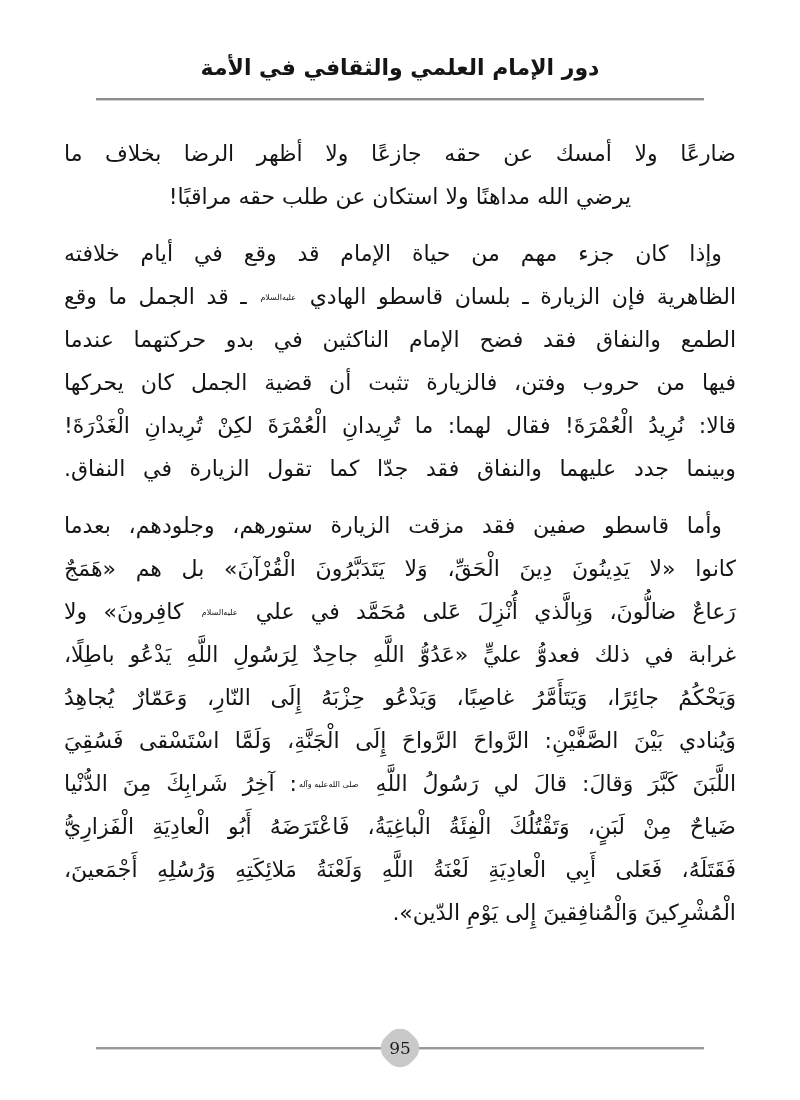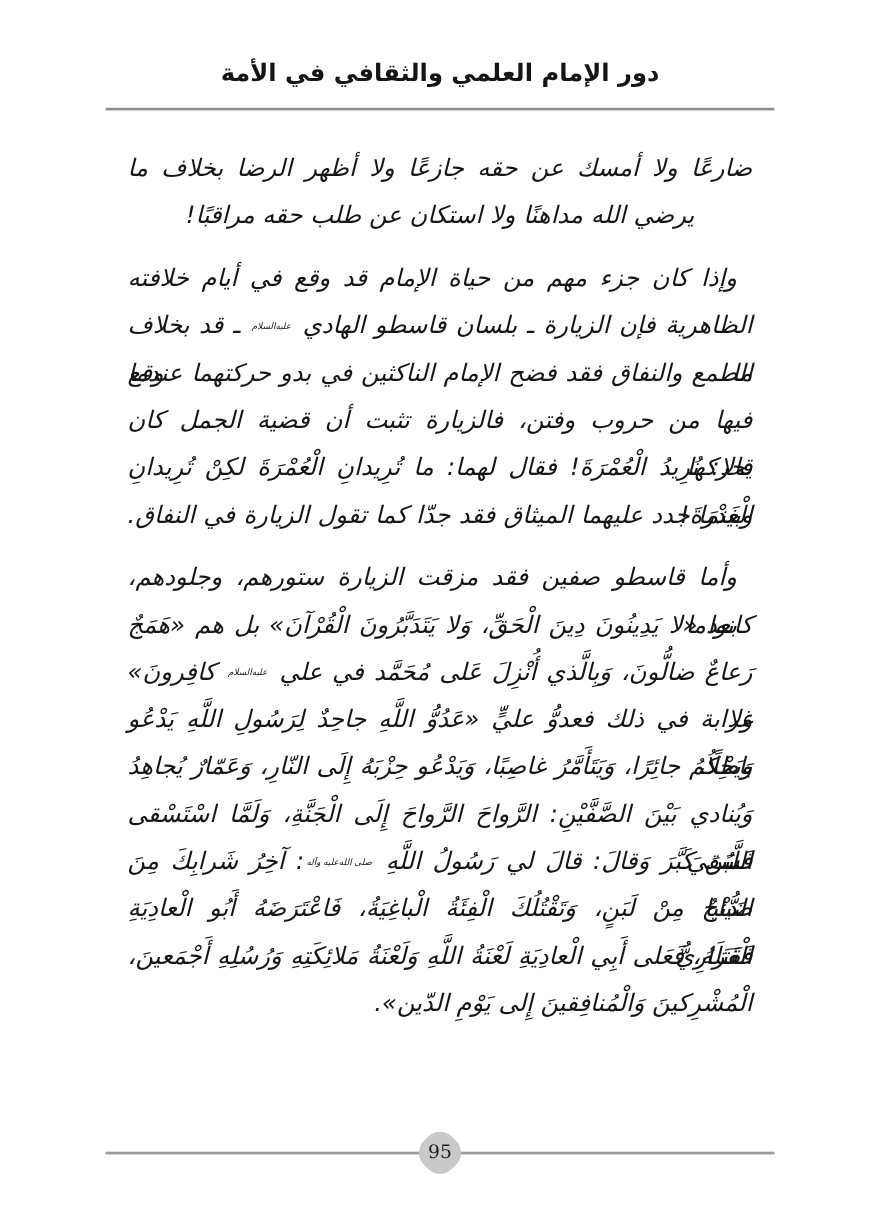--- a/index.html
+++ b/index.html
@@ -33,24 +33,23 @@
     color: var(--text-color);
   }
   .header-rule {
     margin-top: 14px;
     height: 2px;
     background: var(--rule-color);
     box-shadow: 0 1px 0 var(--rule-highlight);
   }
   
   .content {
-    margin: 0 116px;
+    margin: 0 64px;
     padding-top: 32px;
     direction: rtl;
-    font-style: italic;
   }
   .paragraph { margin-bottom: 14px; }
   .tline {
     direction: rtl;
     height: 43px;
     line-height: 43px;
     font-size: 22px;
     text-align: justify;
     text-align-last: justify;
     white-space: normal;
@@ -126,25 +125,25 @@
     <div class="paragraph">
       <div class="tline">ضارعًا ولا أمسك عن حقه جازعًا ولا أظهر الرضا بخلاف ما</div>
       <div class="tline align-center">يرضي الله مداهنًا ولا استكان عن طلب حقه مراقبًا!</div>
     </div>
 
     <div class="paragraph">
       <div class="tline indent">وإذا كان جزء مهم من حياة الإمام قد وقع في أيام خلافته</div>
       <div class="tline"><span>الظاهرية فإن الزيارة ـ بلسان قاسطو الهادي </span><span class="honorific">
             <span>عليه</span>
             <span>السلام</span>
-          </span><span> ـ قد بخلاف ما وقع</span></div>
+          </span><span> ـ قد الجمل ما وقع</span></div>
       <div class="tline">الطمع والنفاق فقد فضح الإمام الناكثين في بدو حركتهما عندما</div>
       <div class="tline">فيها من حروب وفتن، فالزيارة تثبت أن قضية الجمل كان يحركها</div>
       <div class="tline">قالا: نُرِيدُ الْعُمْرَةَ! فقال لهما: ما تُرِيدانِ الْعُمْرَةَ لكِنْ تُرِيدانِ الْغَدْرَةَ!</div>
-      <div class="tline">وبينما جدد عليهما الميثاق فقد جدّا كما تقول الزيارة في النفاق.</div>
+      <div class="tline">وبينما جدد عليهما والنفاق فقد جدّا كما تقول الزيارة في النفاق.</div>
     </div>
 
     <div class="paragraph">
       <div class="tline indent">وأما قاسطو صفين فقد مزقت الزيارة ستورهم، وجلودهم، بعدما</div>
       <div class="tline">كانوا «لا يَدِينُونَ دِينَ الْحَقِّ، وَلا يَتَدَبَّرُونَ الْقُرْآنَ» بل هم «هَمَجٌ</div>
       <div class="tline"><span>رَعاعٌ ضالُّونَ، وَبِالَّذي أُنْزِلَ عَلى مُحَمَّد في علي </span><span class="honorific">
             <span>عليه</span>
             <span>السلام</span>
           </span><span> كافِرونَ» ولا</span></div>
       <div class="tline">غرابة في ذلك فعدوُّ عليٍّ «عَدُوُّ اللَّهِ جاحِدٌ لِرَسُولِ اللَّهِ يَدْعُو باطِلًا،</div>

